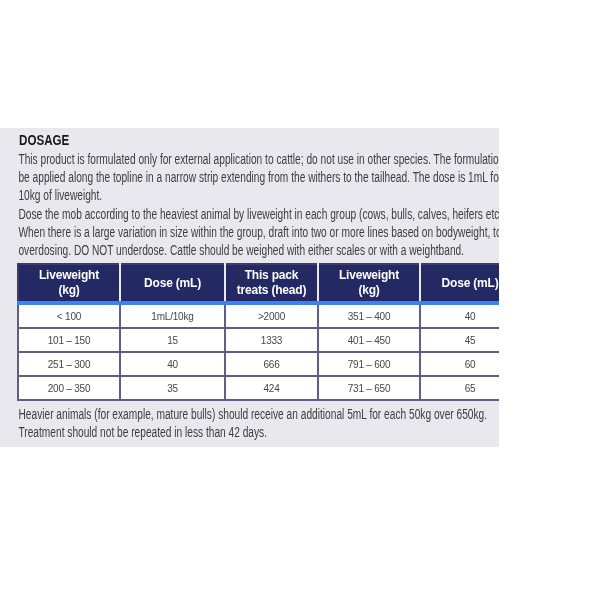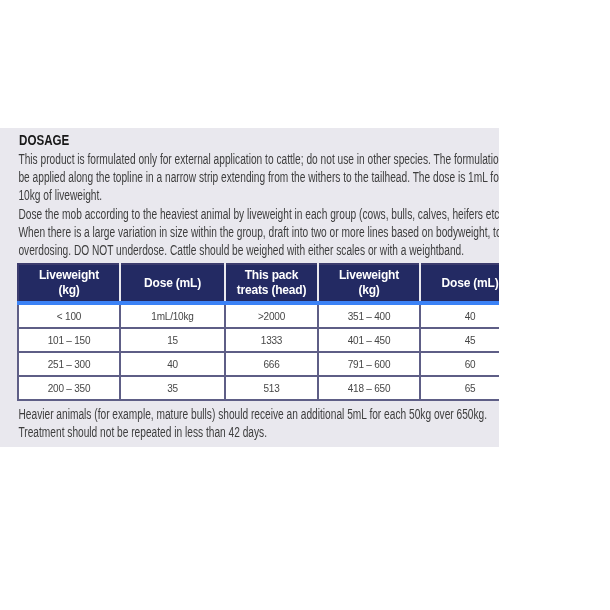--- a/index.html
+++ b/index.html
@@ -138,22 +138,22 @@
         <td>251 – 300</td>
         <td>40</td>
         <td>666</td>
         <td>791 – 600</td>
         <td>60</td>
         <td>333</td>
       </tr>
       <tr>
         <td>200 – 350</td>
         <td>35</td>
-        <td>513</td>
-        <td>418 – 650</td>
+        <td>424</td>
+        <td>731 – 650</td>
         <td>65</td>
         <td>307</td>
       </tr>
     </tbody>
   </table>
 
   <div class="condensed footnote-wrap">
     <p class="footnote">Heavier animals (for example, mature bulls) should receive an additional 5mL for each 50kg over 650kg.
 Treatment should not be repeated in less than 42 days.</p>
   </div>

